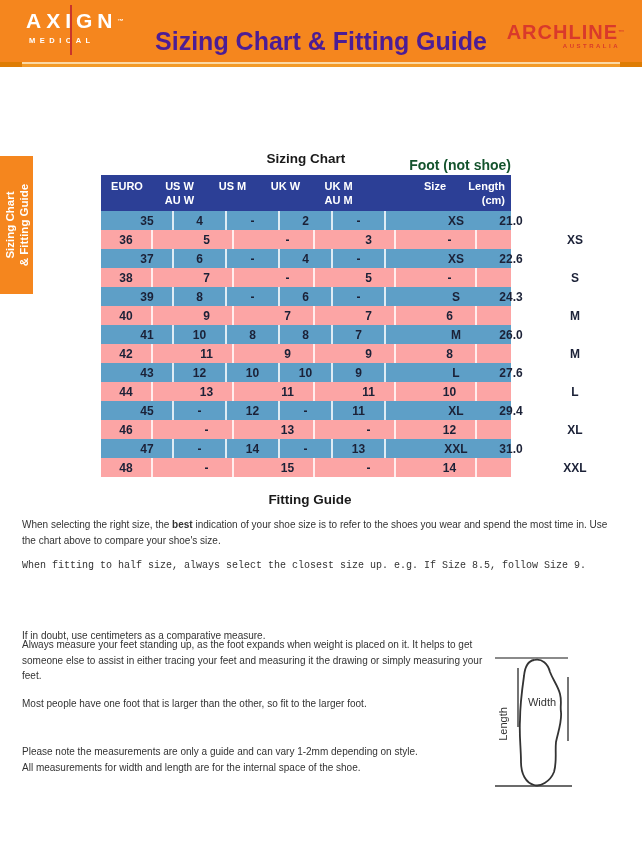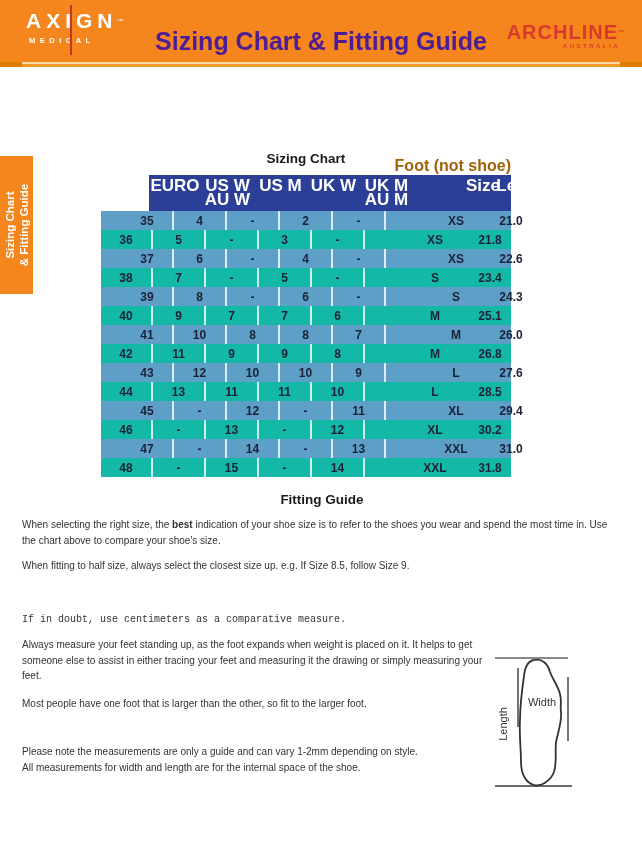--- a/index.html
+++ b/index.html
@@ -30,46 +30,46 @@
   
   .side-tab { position:absolute; left:0; top:156px; width:33px; height:138px; background:#F5861E; }
   .side-tab .rot { position:absolute; left:50%; top:50%; transform:translate(-50%,-50%) rotate(-90deg);
                    width:138px; text-align:center; color:#fff; font-weight:700; font-size:11.5px;
                    line-height:14px; white-space:nowrap; }
 
   
   .chart-title { position:absolute; left:101px; top:151px; width:410px; text-align:center;
                  font-size:13.5px; font-weight:700; color:#1a1a1a; }
   .chart-note { position:absolute; left:101px; top:157px; width:410px; text-align:right;
-                font-size:16px; font-weight:700; color:#a16207; }
+                font-size:14px; font-weight:700; color:#14532d; }
   .table { position:absolute; left:101px; top:175px; width:410px; }
   .thead { display:grid; grid-template-columns:52px 53px 53px 53px 53px 100px 46px;
-           height:36px; background:#2C3F96; color:#fff; font-size:17px; font-weight:700;margin-left:48px; }
+           height:36px; background:#2C3F96; color:#fff; font-size:11px; font-weight:700; }
   .thead .hcell { display:flex; flex-direction:column; align-items:center; justify-content:flex-start;
                   padding-top:4px; line-height:14px; }
   .thead .hcell.c5 { padding-left:40px; }
   .thead .hcell.c6 { align-items:flex-end; padding-right:6px; white-space:nowrap; overflow:visible; }
   .trow { display:grid; grid-template-columns:52px 53px 53px 53px 53px 100px 46px; height:19px; }
   .trow.even { background:#5E9FC7;padding-left:21px; }
-  .trow.odd  { background:#14b8a6; }
+  .trow.odd  { background:#fca5a5;gap:28px; }
   .tcell { display:flex; align-items:center; justify-content:center;
            font-size:12px; font-weight:700; color:#1B2137; }
   .trow .tcell:nth-child(-n+5) { border-right:2px solid rgba(255,255,255,0.8); }
   .tcell.c5 { padding-left:40px; }
   .tcell.c6 { padding-left:4px; }
 
   
-  .h-center { position:absolute; left:16px; width:612px; text-align:center;
+  .h-center { position:absolute; left:4px; width:612px; text-align:center;
               font-size:13.5px; font-weight:700; color:#1a1a1a; }
   .para { position:absolute; left:22px; font-size:10px; line-height:15.5px; color:#333; }
   #fitting-title { top:492px; }
   #fit-p1 { top:517px; width:592px; }
-  #fit-p2 { top:558px; width:592px; }
+  #fit-p2 { top:558px; width:592px;font-family:Liberation Mono, monospace; }
   #measure-title { top:588px; }
-  #mea-p1 { top:612px; width:560px;font-family:Liberation Mono, monospace; }
+  #mea-p1 { top:628px; width:560px; }
   #mea-p2 { top:637px; width:468px; }
   #mea-p3 { top:696px; width:560px; }
   #mea-p4 { top:760px; width:560px; }
   #mea-p5 { top:744px; width:560px; }
 
   
   .foot-diagram { position:absolute; left:488px; top:648px; width:112px; height:152px; }
 </style>
 </head>
 <body>

